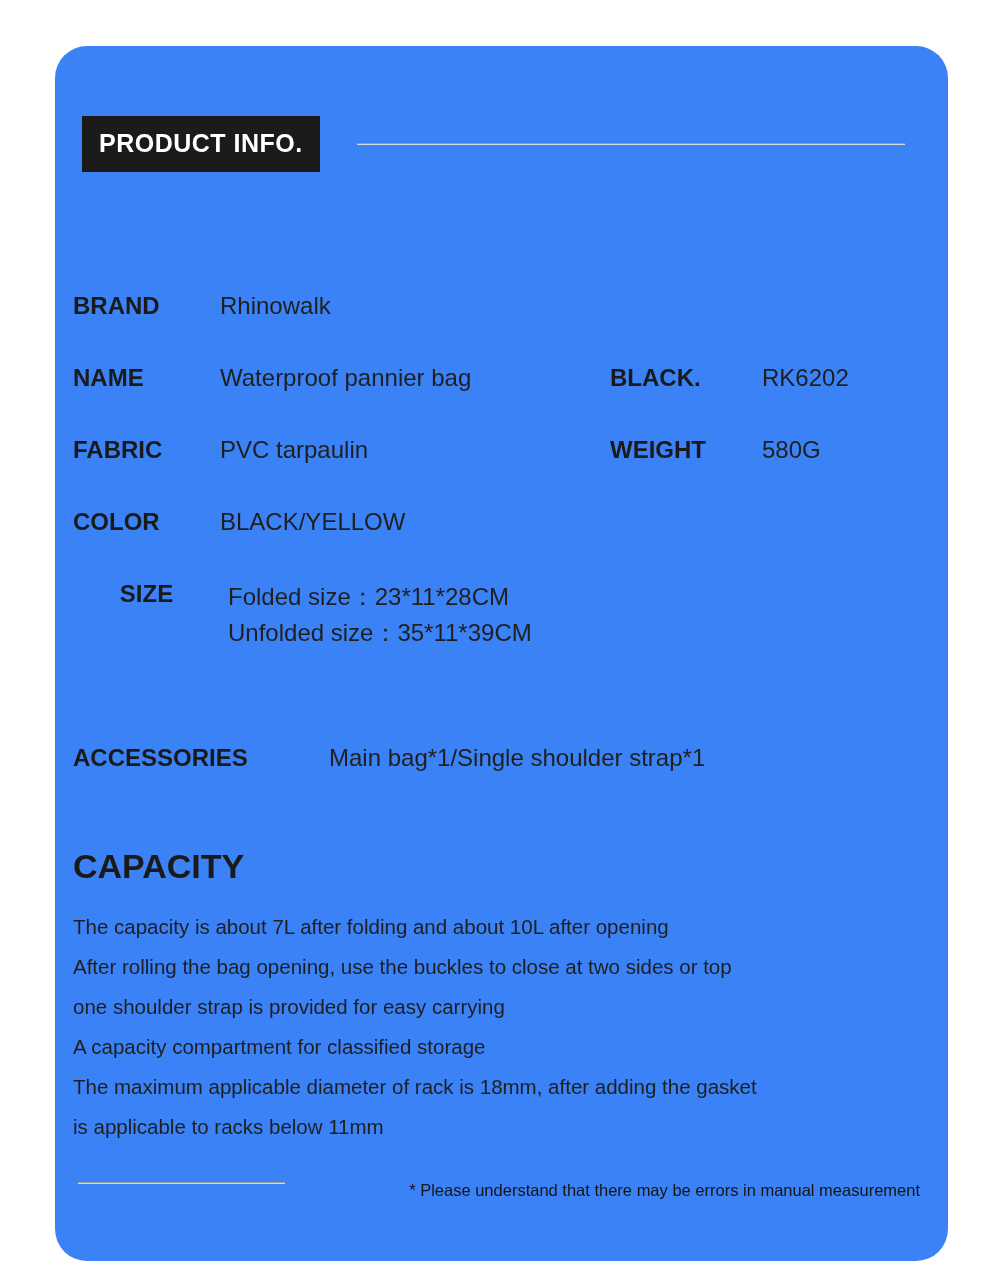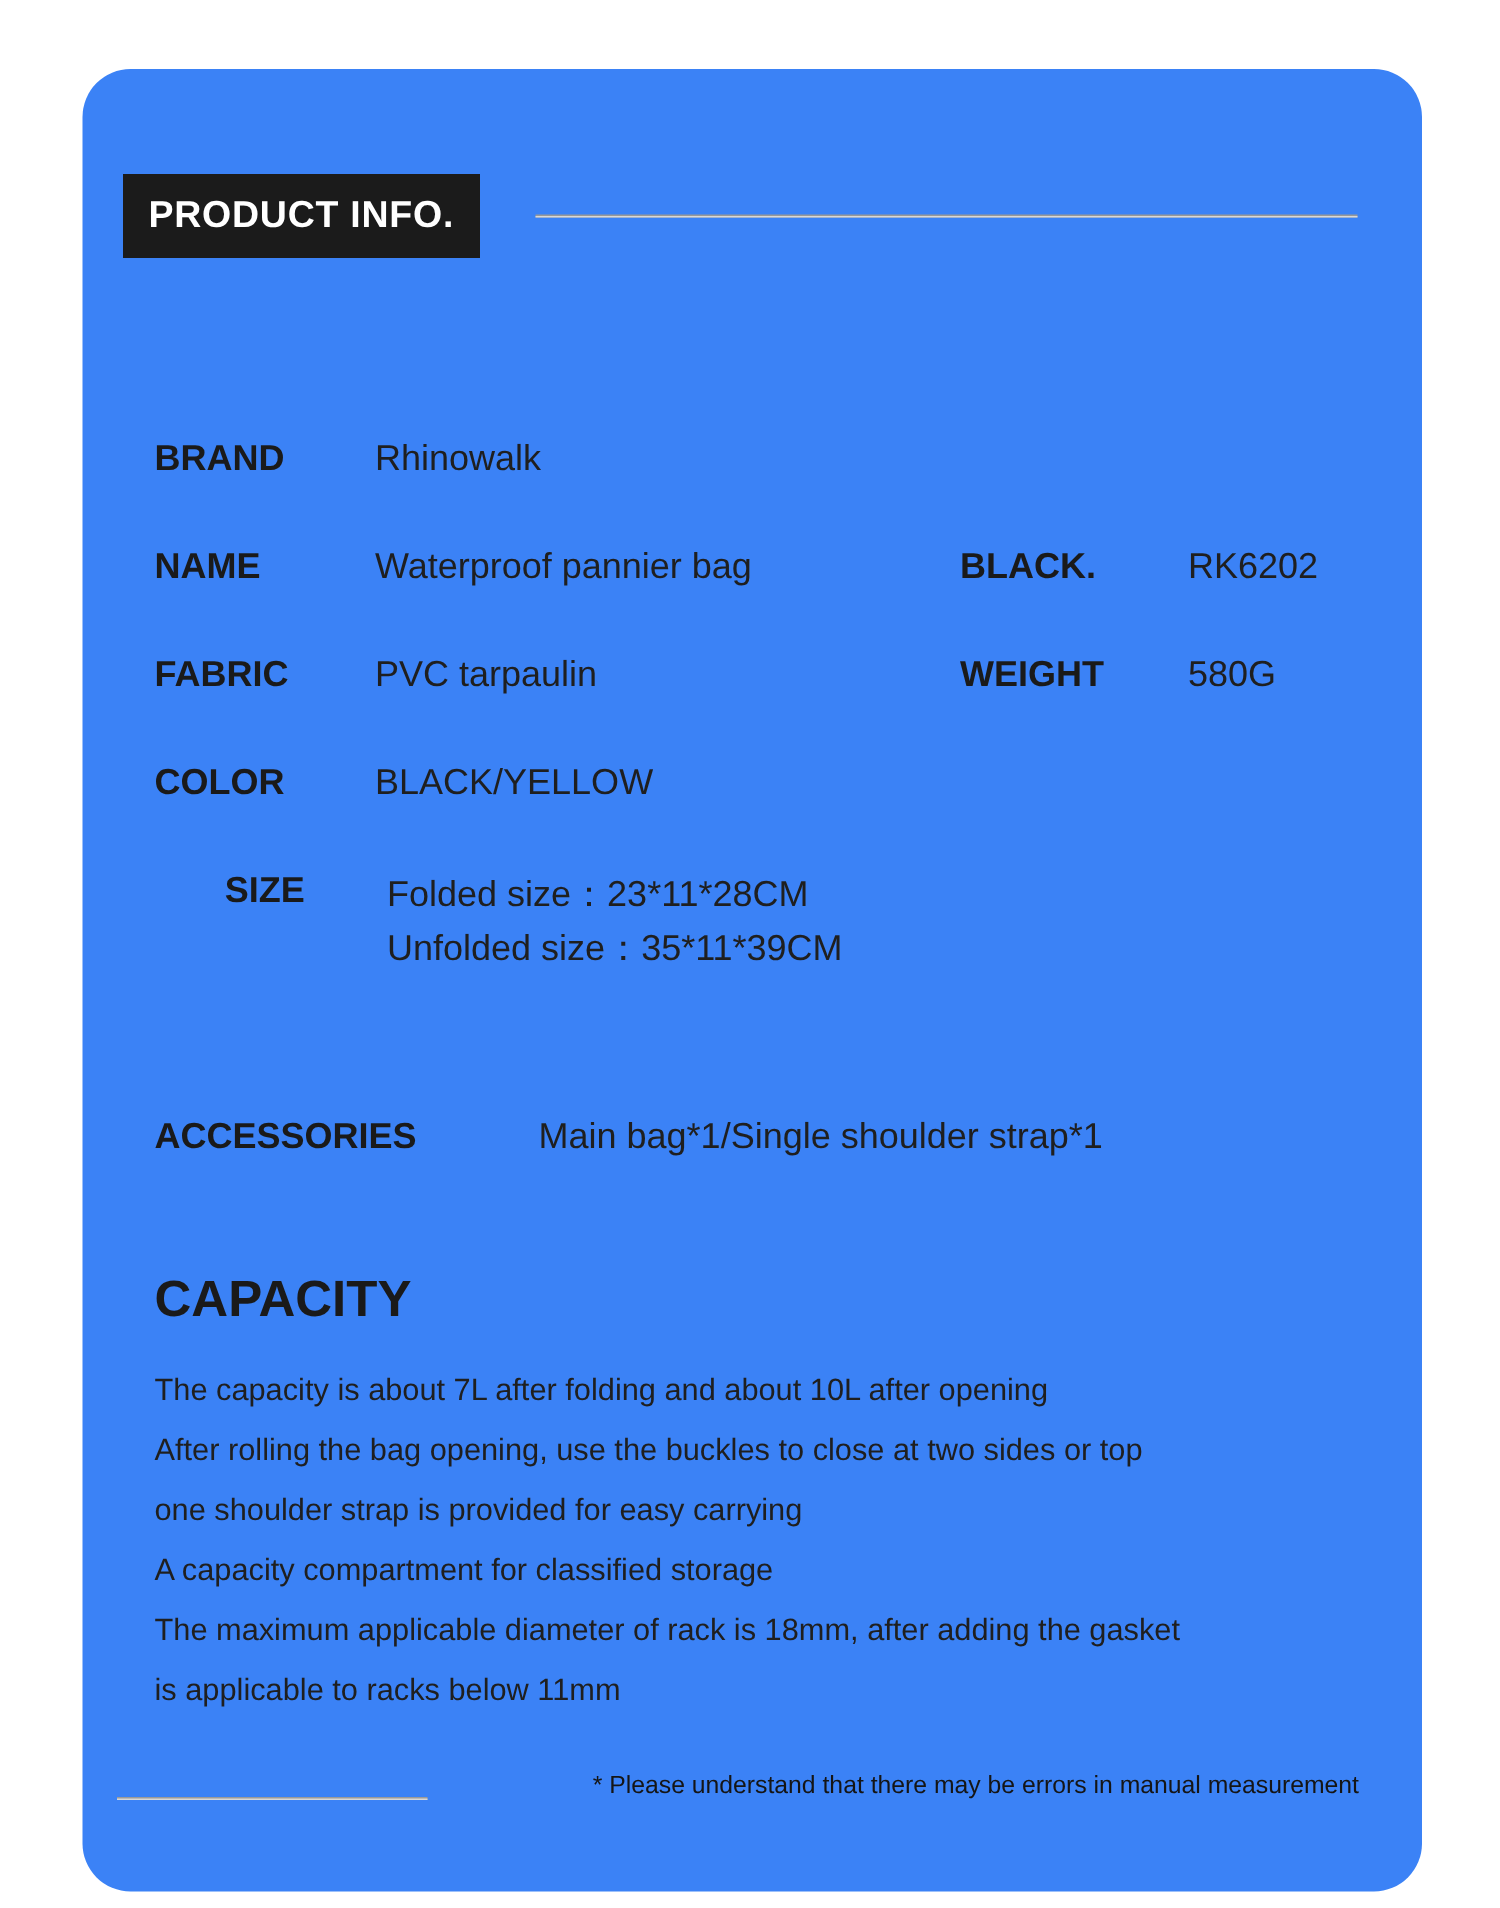--- a/index.html
+++ b/index.html
@@ -37,21 +37,21 @@
   .header-divider {
     flex: 1;
     height: 2px;
     background: #989898;
     margin-left: 37px;
     border-bottom: 1px solid #d8d8d8;
   }
   
   .content {
     position: absolute;
-    left: 48px; right: 43px; top: 245px;
+    left: 18px; right: 43px; top: 245px;
   }
   .spec-row {
     display: grid;
     grid-template-columns: 147px 390px 152px 1fr;
     font-size: 24px;
     line-height: 30px;
     margin-bottom: 42px;
     white-space: nowrap;
   }
   .spec-label { font-weight: 700; }
@@ -84,23 +84,23 @@
   }
   .capacity-lines {
     margin-top: 26px;
     font-size: 20.5px;
     line-height: 40px;
     color: #1f1f1f;
   }
   
   .footer-row {
     position: absolute;
-    left: 23px; right: 42px; top: 1134px;
+    left: 23px; right: 28px; top: 1134px;
     display: flex;
-    align-items: flex-end;
+    align-items: flex-start;
   }
   .footnote-divider {
     width: 207px;
     height: 2px;
     background: #9a9a9a;
     border-bottom: 1px solid #d8d8d8;
     margin-top: 2px;
   }
   .footnote-text {
     flex: 1;

